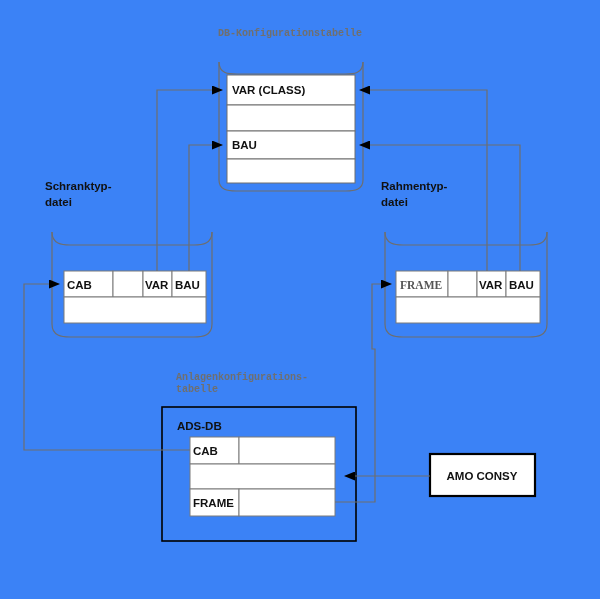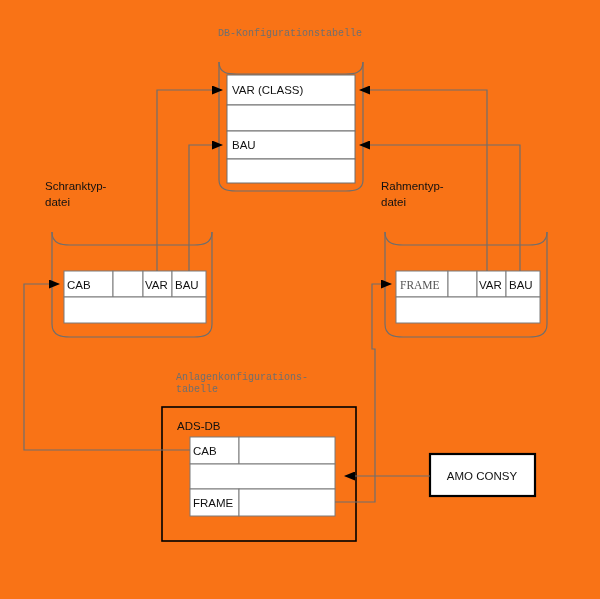--- a/index.html
+++ b/index.html
@@ -1,18 +1,18 @@
 <!DOCTYPE html>
 <html><head>
 <meta charset="utf-8">
 <style>
   html,body{margin:0;padding:0;background:#ffffff;}
   body{width:600px;height:599px;overflow:hidden;
        font-family:"Liberation Sans", sans-serif;}
-  #diagram-root{position:relative;width:600px;height:599px;background:#f97316;}
+  #diagram-root{position:relative;width:600px;height:599px;background:#3b82f6;font-weight:bold;}
   svg{display:block;}
   .caption{font-family:"Liberation Mono", monospace;font-size:10px;fill:#6f6f6f;}
   .lbl{font-family:"Liberation Sans", sans-serif;font-size:11.5px;fill:#111;}
   .lbl-serif{font-family:"Liberation Serif", serif;font-size:11.5px;fill:#555;}
   .lbl-box{font-family:"Liberation Sans", sans-serif;font-size:11.5px;fill:#111;}
   .cell{fill:#ffffff;stroke:#6e6e6e;stroke-width:1;}
   .cellthin{fill:#ffffff;stroke:#7a7a7a;stroke-width:1;}
   .conn{stroke:#6e6e6e;stroke-width:1.2;fill:none;}
   .tray{stroke:#6e6e6e;stroke-width:1.2;fill:none;}
   .arrowhead{fill:#000000;}

